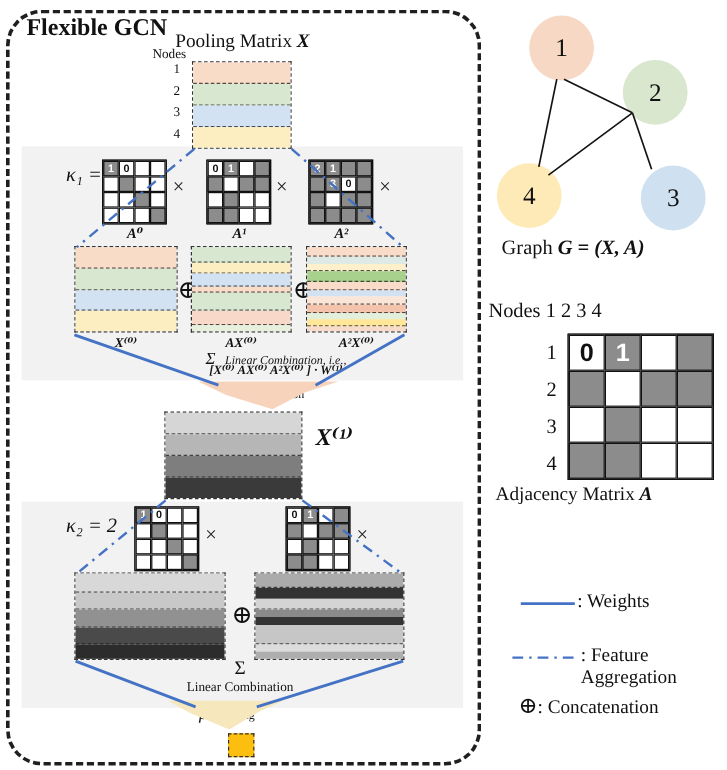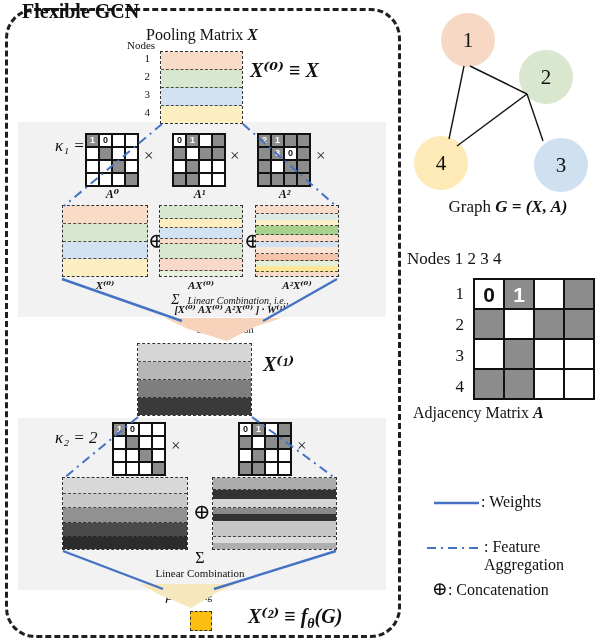--- a/index.html
+++ b/index.html
@@ -46,35 +46,34 @@
 </head>
 <body>
 
 <div id="stage">
 
   <div class="abs panel" style="left:5px;top:8px;width:390px;height:624px;"></div>
 
   <div class="abs band" style="left:18px;top:122px;width:368px;height:195px;"></div>
   <div class="abs band" style="left:18px;top:418px;width:368px;height:172px;"></div>
 
-  <div class="abs title" style="left:22px;top:0;">Flexible GCN</div>
+  <div class="abs title" style="left:22px;top:12px;">Flexible GCN</div>
 
   <div class="abs lbl" style="left:146px;top:26px;"><span>Pooling Matrix </span><span class="bi">X</span></div>
   <div class="abs small" style="left:127px;top:39px;">Nodes</div>
   <div class="abs small" style="left:136px;top:52px;width:14px;text-align:right;">1</div>
   <div class="abs small" style="left:136px;top:70px;width:14px;text-align:right;">2</div>
   <div class="abs small" style="left:136px;top:88px;width:14px;text-align:right;">3</div>
   <div class="abs small" style="left:136px;top:106px;width:14px;text-align:right;">4</div>
   <div class="abs stripebox" style="left:160px;top:51px;width:83px;height:73px;">
       <div class="stripe sep" style="flex: 1 1 0px; background: rgb(248, 220, 200);"></div>
       <div class="stripe sep" style="flex: 1 1 0px; background: rgb(216, 232, 208);"></div>
       <div class="stripe sep" style="flex: 1 1 0px; background: rgb(210, 226, 242);"></div>
       <div class="stripe" style="flex: 1 1 0px; background: rgb(253, 238, 194);"></div>
     </div>
-  <div class="abs math-big" style="left:250px;top:58px;">X⁽⁰⁾ ≡ X</div>
 
   <div class="abs it" style="left:55px;top:136px;font-size:17px;">κ₁ = 3</div>
   <div class="abs mat m-small" style="left: 85px; top: 133px; display: grid; grid-template-columns: repeat(4, 13px); grid-auto-rows: 13px;">
       <div class="mcell dark">1</div>
       <div class="mcell light">0</div>
       <div class="mcell light"></div>
       <div class="mcell light"></div>
       <div class="mcell light"></div>
       <div class="mcell dark"></div>
       <div class="mcell light"></div>
@@ -236,27 +235,26 @@
       <div class="stripe" style="flex: 7 1 0px; background: rgb(220, 220, 220);"></div>
       <div class="stripe" style="flex: 6 1 0px; background: rgb(174, 174, 174);"></div>
     </div>
 
   <div class="abs center" style="left:170px;top:549px;width:60px;font-size:16px;">Σ</div>
   <div class="abs center small" style="left:120px;top:567px;width:160px;">Linear Combination</div>
 
   <div class="abs" style="left:166px;top:586px;"><span class="it" style="font-size:15px;">ρ</span> <span class="tiny">Pooling</span></div>
 
   <div class="abs" style="left: 190px; top: 611px; width: 22px; height: 20px; border: 1.5px dashed rgb(51, 51, 51); box-sizing: border-box; background: rgb(252, 191, 16);"></div>
-  <div class="abs" style="left:248px;top:604px;font-size:20px;font-style:italic;font-weight:bold;"><span>X⁽²⁾ ≡ f</span><sub>θ</sub><span>(G)</span></div>
 
   <div class="abs node-circle" style="left: 441px; top: 13px; background: rgb(246, 216, 196);">1</div>
   <div class="abs node-circle" style="left: 519px; top: 50px; background: rgb(216, 231, 205);">2</div>
   <div class="abs node-circle" style="left: 534px; top: 138px; background: rgb(207, 224, 241);">3</div>
   <div class="abs node-circle" style="left: 414px; top: 136px; background: rgb(253, 234, 182);">4</div>
-  <div class="abs" style="left:418px;top:197px;width:180px;text-align:center;font-size:17px;"><span>Graph </span><span class="bi">G = (X, A)</span></div>
+  <div class="abs" style="left:418px;top:197px;width:180px;text-align:left;font-size:17px;"><span>Graph </span><span class="bi">G = (X, A)</span></div>
 
   <div class="abs" style="left:407px;top:249px;font-size:17px;">Nodes 1  2  3  4</div>
   <div class="abs mat m-big" style="left: 473px; top: 278px; display: grid; grid-template-columns: repeat(4, 30px); grid-auto-rows: 30px;">
       <div class="mcell light">0</div>
       <div class="mcell dark">1</div>
       <div class="mcell light"></div>
       <div class="mcell dark"></div>
       <div class="mcell dark"></div>
       <div class="mcell light"></div>
       <div class="mcell dark"></div>

